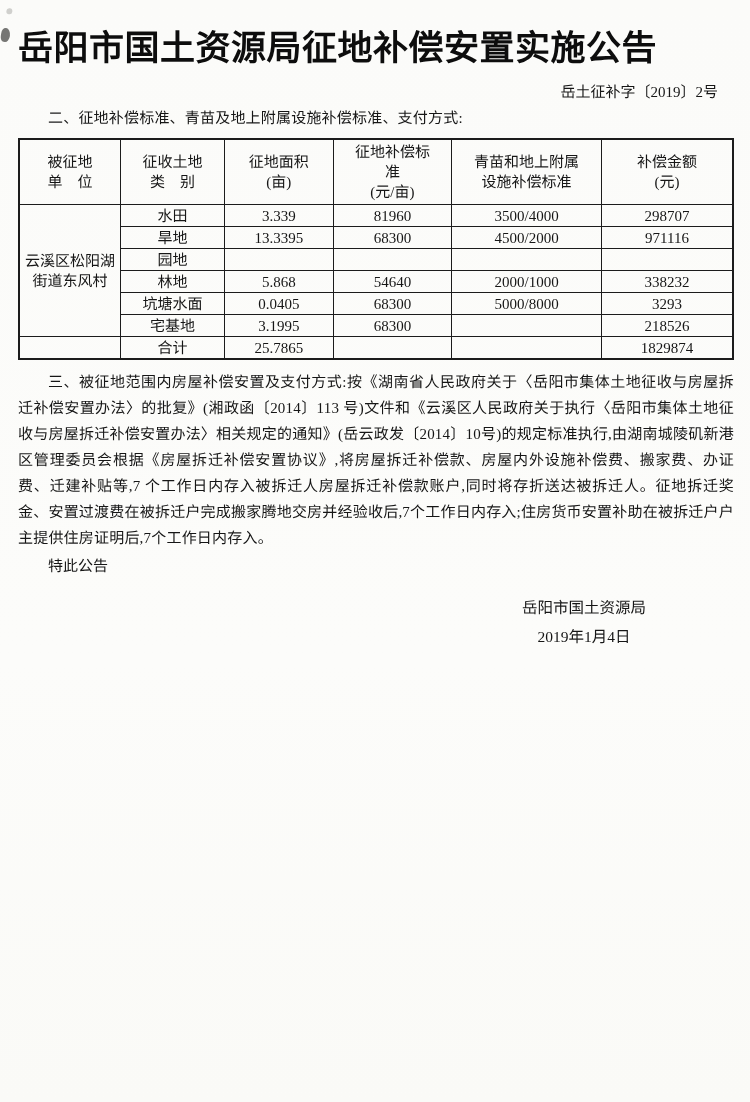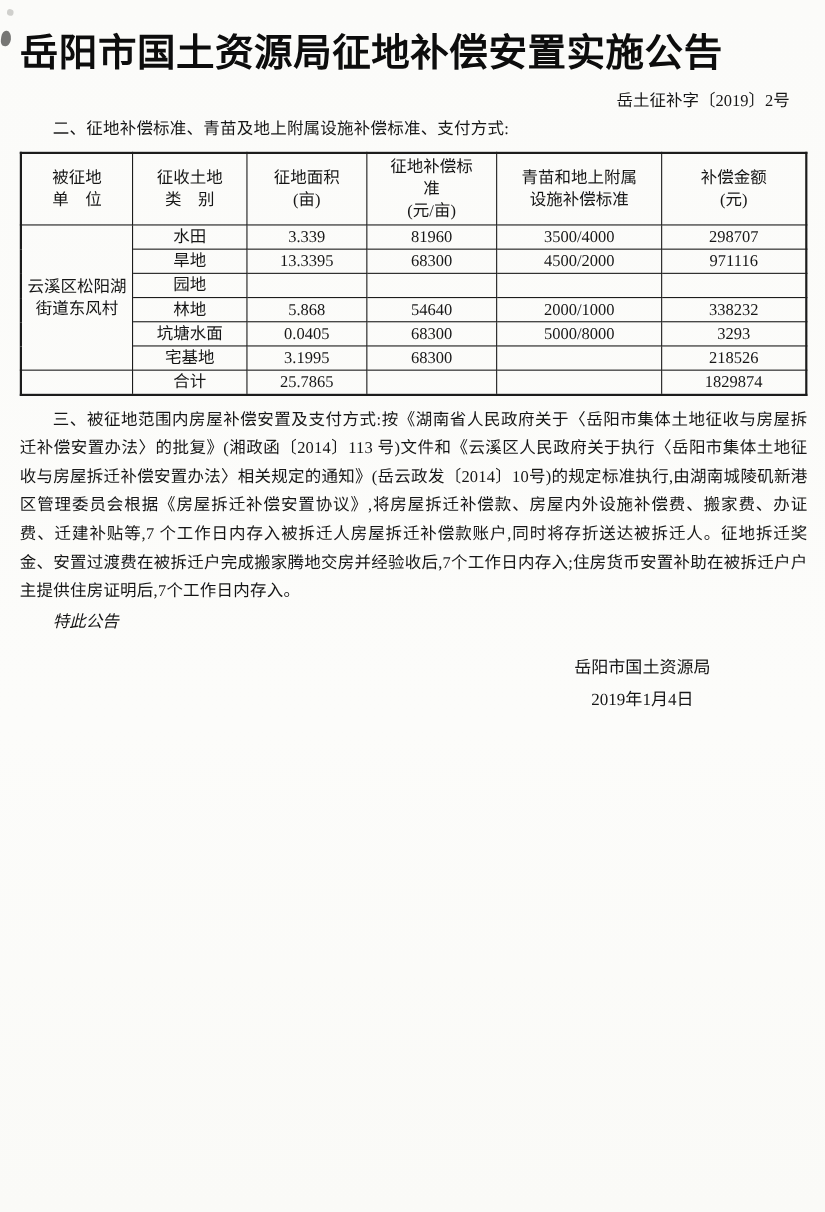--- a/index.html
+++ b/index.html
@@ -62,21 +62,21 @@
   }
   table.comp-table th { height:44px; line-height:20px; padding:2px 16px; }
   table.comp-table td { height:21px; line-height:20px; }
   td.unit-cell { line-height:21px; padding:0 5px; }
   .contact-line {
     margin:4px 0 0 0;
     font-size:15px; line-height:26px;
     text-indent:2em;
   }
   .contact-line .phone-label { margin-left:66px; }
-  .closing { margin:2px 0 0 0; font-size:15px; line-height:26px; text-indent:2em;font-style:italic; }
+  .closing { margin:2px 0 0 0; font-size:15px; line-height:26px; text-indent:2em; }
   .signature {
     margin:14px 88px 0 auto;
     width:max-content;
     text-align:center;
     font-size:15.5px; line-height:29px;
   }
 </style>
 </head>
 <body>
 

